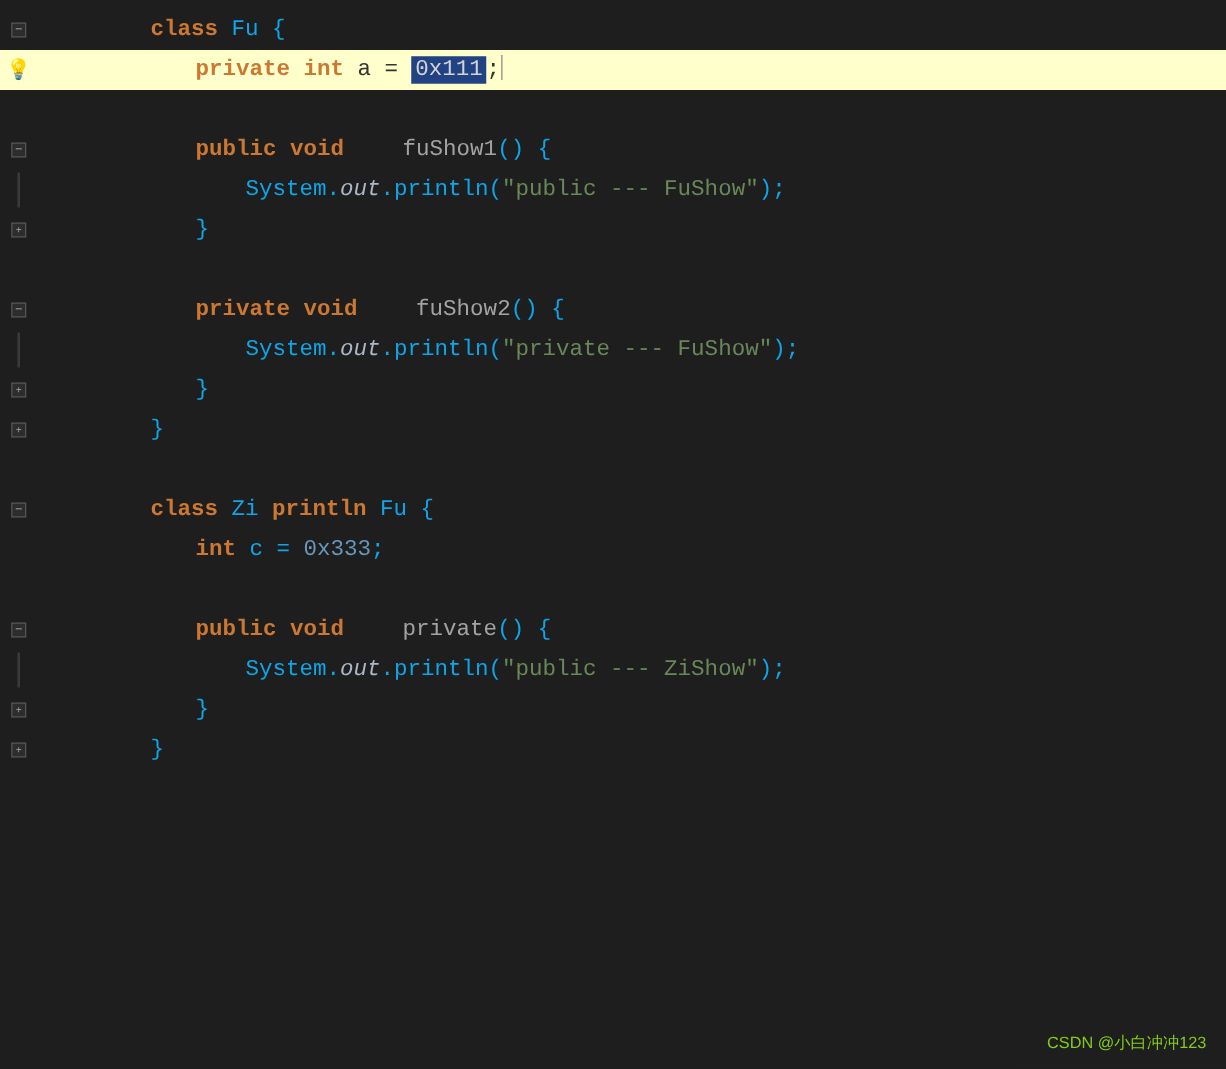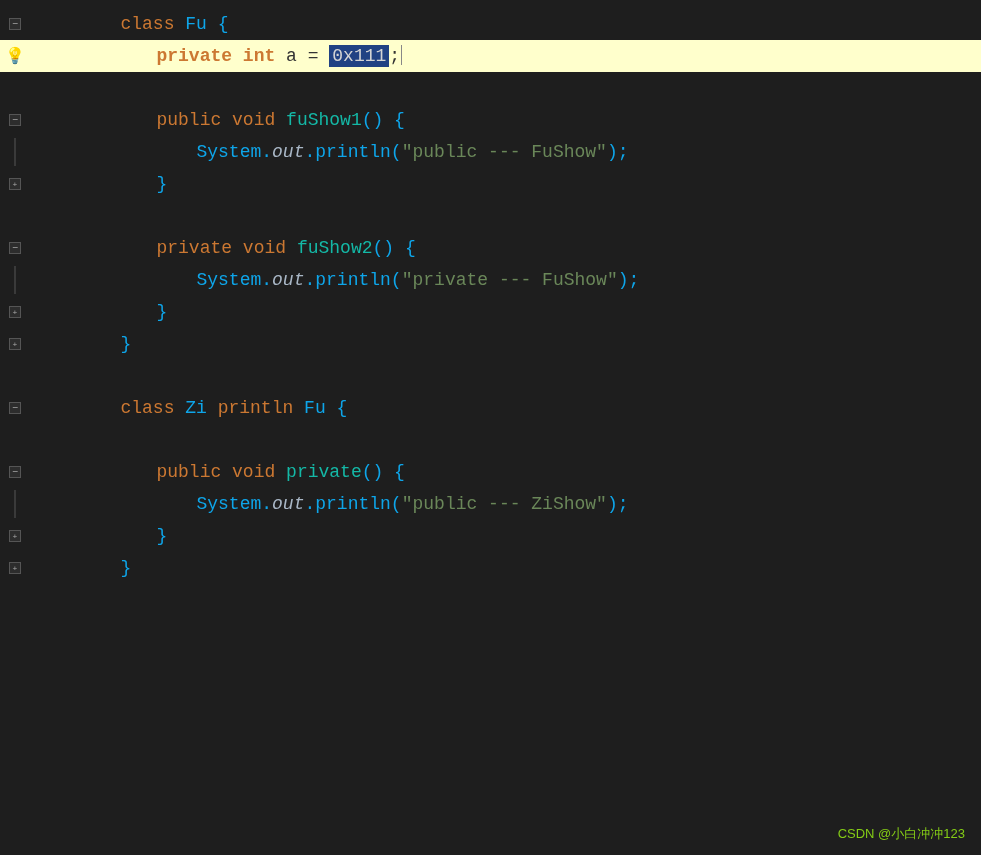--- a/index.html
+++ b/index.html
@@ -76,23 +76,23 @@
     }
 
     .code-text {
       font-size: 18px;
       line-height: 32px;
       white-space: pre;
       padding-left: 4px;
     }
 
     
-    .kw { color: #cc7832; font-weight: normal; } 
+    .kw { color: #cc7832; font-weight: bold; } 
     .plain { color: #0ea5e9; } 
-    .method { color: #14b8a6; } 
+    .method { color: #a3a3a3; margin-left: 36px; } 
     .string { color: #6a8759; } 
     .number { color: #6897bb; }
     .italic { font-style: italic; }
 
     .line.highlighted .kw { color: #cc7832; font-weight: bold; }
 
     .cursor {
       display: inline-block;
       width: 2px;
       height: 20px;
@@ -219,20 +219,26 @@
 
     <div class="line">
       <div class="line-gutter">
         <div class="fold-icon">−</div>
       </div>
       <div class="code-text">
         <span class="kw">class</span><span class="plain"> Zi </span><span class="kw">println</span><span class="plain"> Fu {</span>
       </div>
     </div>
 
+    <div class="line">
+      <div class="line-gutter"></div>
+      <div class="code-text indent1">
+        <span class="kw">int</span><span class="plain"> c = </span><span class="number">0x333</span><span class="plain">;</span>
+      </div>
+    </div>
 
     <div class="line">
       <div class="line-gutter"></div>
       <div class="code-text"></div>
     </div>
 
     <div class="line">
       <div class="line-gutter">
         <div class="fold-icon">−</div>
       </div>

